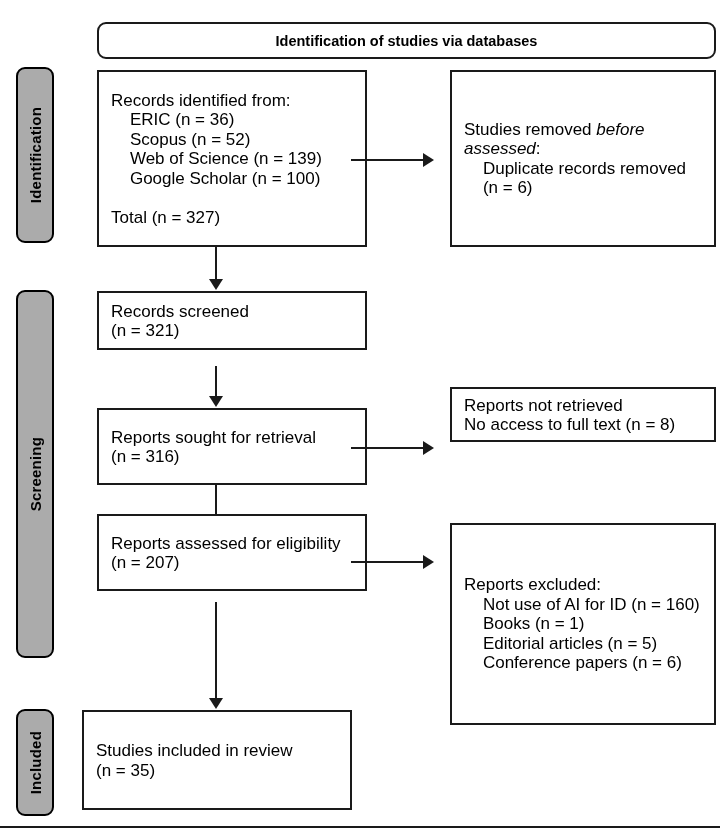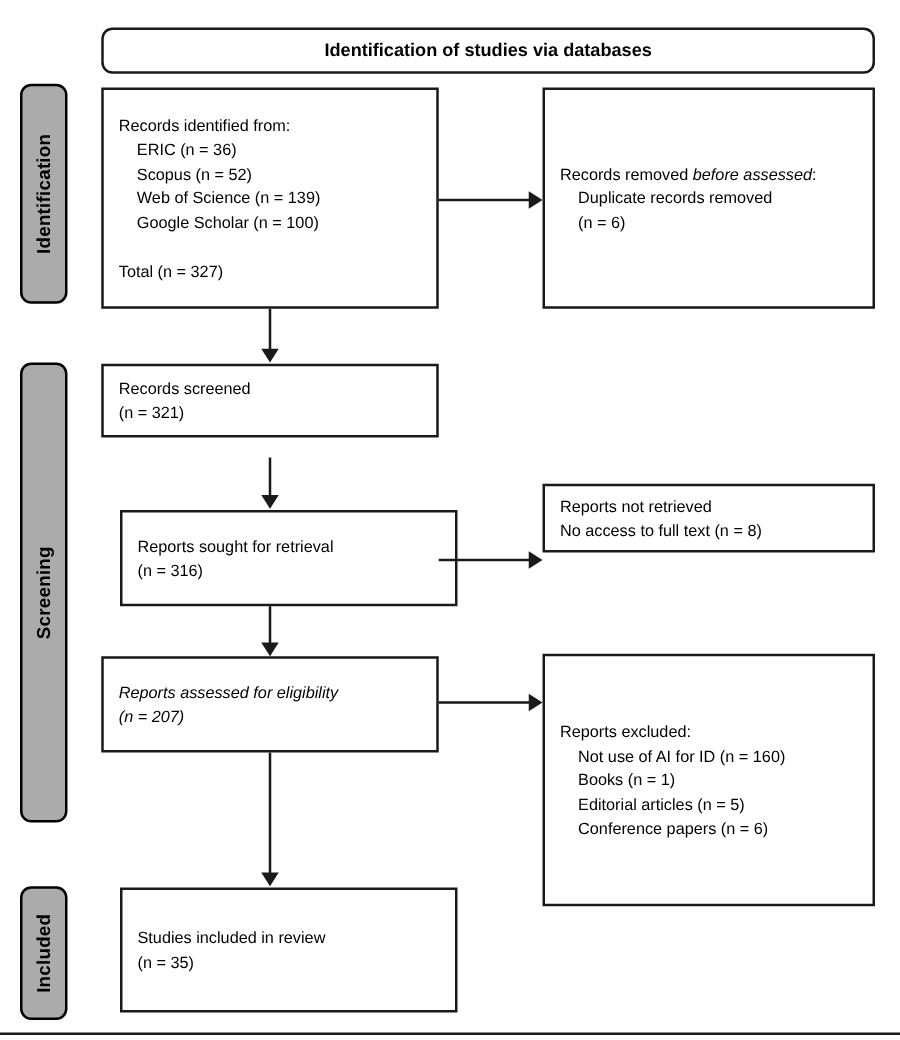--- a/index.html
+++ b/index.html
@@ -40,41 +40,42 @@
     white-space: nowrap;
     color: #000000;
   }
 
   
   .box {
     position: absolute;
     background: #ffffff;
     border: 2px solid #1a1a1a;
     box-sizing: border-box;
+    margin-left: 16px;
   }
   .box-header {
     border-radius: 9px;
     display: flex;
     align-items: center;
     justify-content: center;
   }
   .box-header .header-text {
     font-weight: bold;
     font-size: 14.5px;
     text-align: center;
     color: #000000;
   }
   .box-body {
     padding: 0;
   }
   .box-content {
     position: absolute;
     left: 12px;
     right: 8px;
-    font-size: 13px;
+    font-size: 17px;
     line-height: 19.5px;
     white-space: pre-wrap;
     color: #000000;
   }
   .vcenter {
     top: 50%;
     transform: translateY(-50%);
   }
   .box-content .it {
     font-style: italic;
@@ -142,74 +143,74 @@
     <div class="box-content vcenter">Records identified from:
     ERIC (n = 36)
     Scopus (n = 52)
     Web of Science (n = 139)
     Google Scholar (n = 100)
 
 Total (n = 327)</div>
   </div>
 
   <div class="box box-body" style="left:434px; top:70px; width:266px; height:177px;">
-    <div class="box-content vcenter"><span>Records removed </span><span class="it">before assessed</span><span>:</span><span>
+    <div class="box-content vcenter"><span>Studies removed </span><span class="it">before assessed</span><span>:</span><span>
     Duplicate records removed
     (n = 6)</span></div>
   </div>
 
   <div class="h-line" style="left:351px; top:159px; width:73px;"></div>
   <div class="arrow-right" style="left:423px; top:152.8px;"></div>
 
   <div class="v-line" style="left:215px; top:247px; width:1.6px; height:33px;"></div>
   <div class="arrow-down" style="left:208.8px; top:279px;"></div>
 
   <div class="box box-body" style="left:81px; top:291px; width:270px; height:59px;">
     <div class="box-content vcenter">Records screened
 (n = 321)</div>
   </div>
 
   <div class="v-line" style="left:215px; top:366px; width:1.6px; height:31px;"></div>
   <div class="arrow-down" style="left:208.8px; top:396px;"></div>
 
-  <div class="box box-body" style="left:96px; top:408px; width:270px; height:77px;">
+  <div class="box box-body" style="left:81px; top:408px; width:270px; height:77px;">
     <div class="box-content vcenter">Reports sought for retrieval
 (n = 316)</div>
   </div>
 
   <div class="box box-body" style="left:434px; top:387px; width:266px; height:55px;">
     <div class="box-content vcenter">Reports not retrieved
 No access to full text (n = 8)</div>
   </div>
 
   <div class="h-line" style="left:351px; top:447px; width:73px;"></div>
   <div class="arrow-right" style="left:423px; top:440.8px;"></div>
 
   <div class="v-line" style="left:215px; top:485px; width:1.6px; height:31px;"></div>
   <div class="arrow-down" style="left:208.8px; top:514px;"></div>
 
-  <div class="box box-body" style="left:81px; top:525px; width:270px; height:77px;font-style:italic;">
+  <div class="box box-body" style="left:81px; top:514px; width:270px; height:77px;">
     <div class="box-content vcenter">Reports assessed for eligibility
 (n = 207)</div>
   </div>
 
   <div class="box box-body" style="left:434px; top:523px; width:266px; height:202px;">
     <div class="box-content vcenter">Reports excluded:
     Not use of AI for ID (n = 160)
     Books (n = 1)
     Editorial articles (n = 5)
     Conference papers (n = 6)</div>
   </div>
 
   <div class="h-line" style="left:351px; top:561px; width:73px;"></div>
   <div class="arrow-right" style="left:423px; top:554.8px;"></div>
 
   <div class="v-line" style="left:215px; top:602px; width:1.6px; height:97px;"></div>
   <div class="arrow-down" style="left:208.8px; top:698px;"></div>
 
-  <div class="box box-body" style="left:96px; top:710px; width:270px; height:100px;">
+  <div class="box box-body" style="left:66px; top:710px; width:270px; height:100px;">
     <div class="box-content vcenter">Studies included in review
 (n = 35)</div>
   </div>
 
   <div class="footer-rule" style="top:826px;"></div>
 
 </div>
 
 </body></html>

